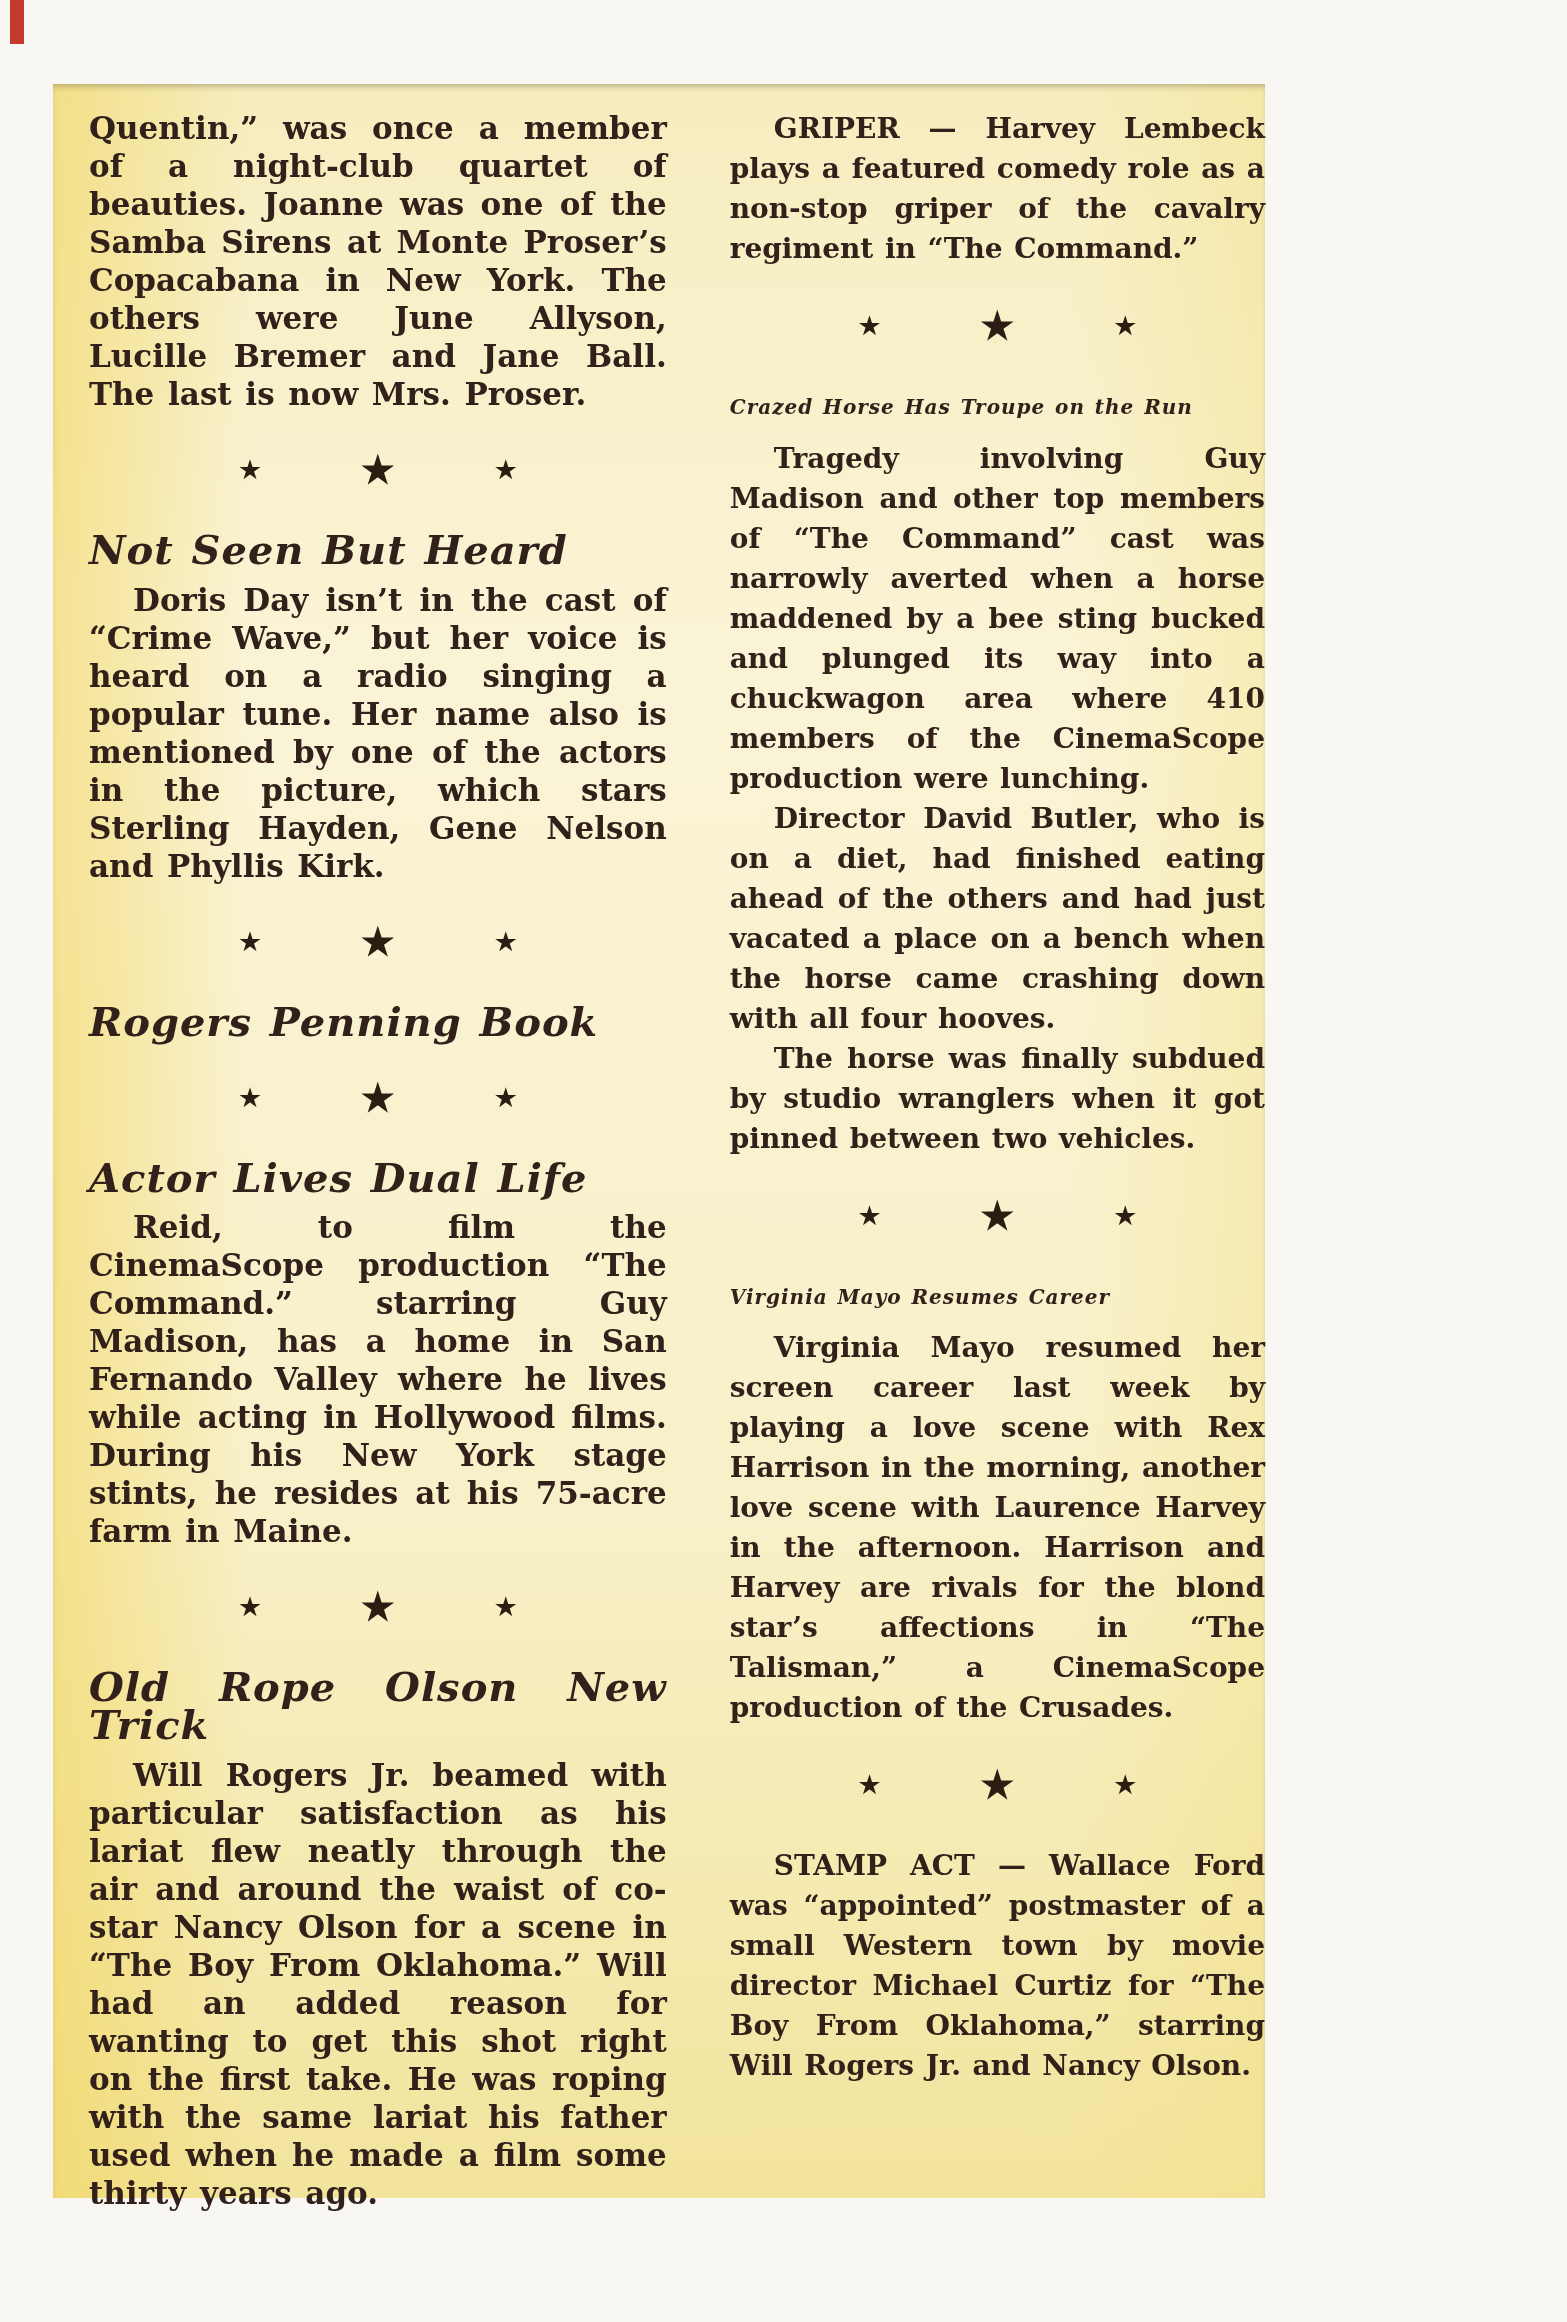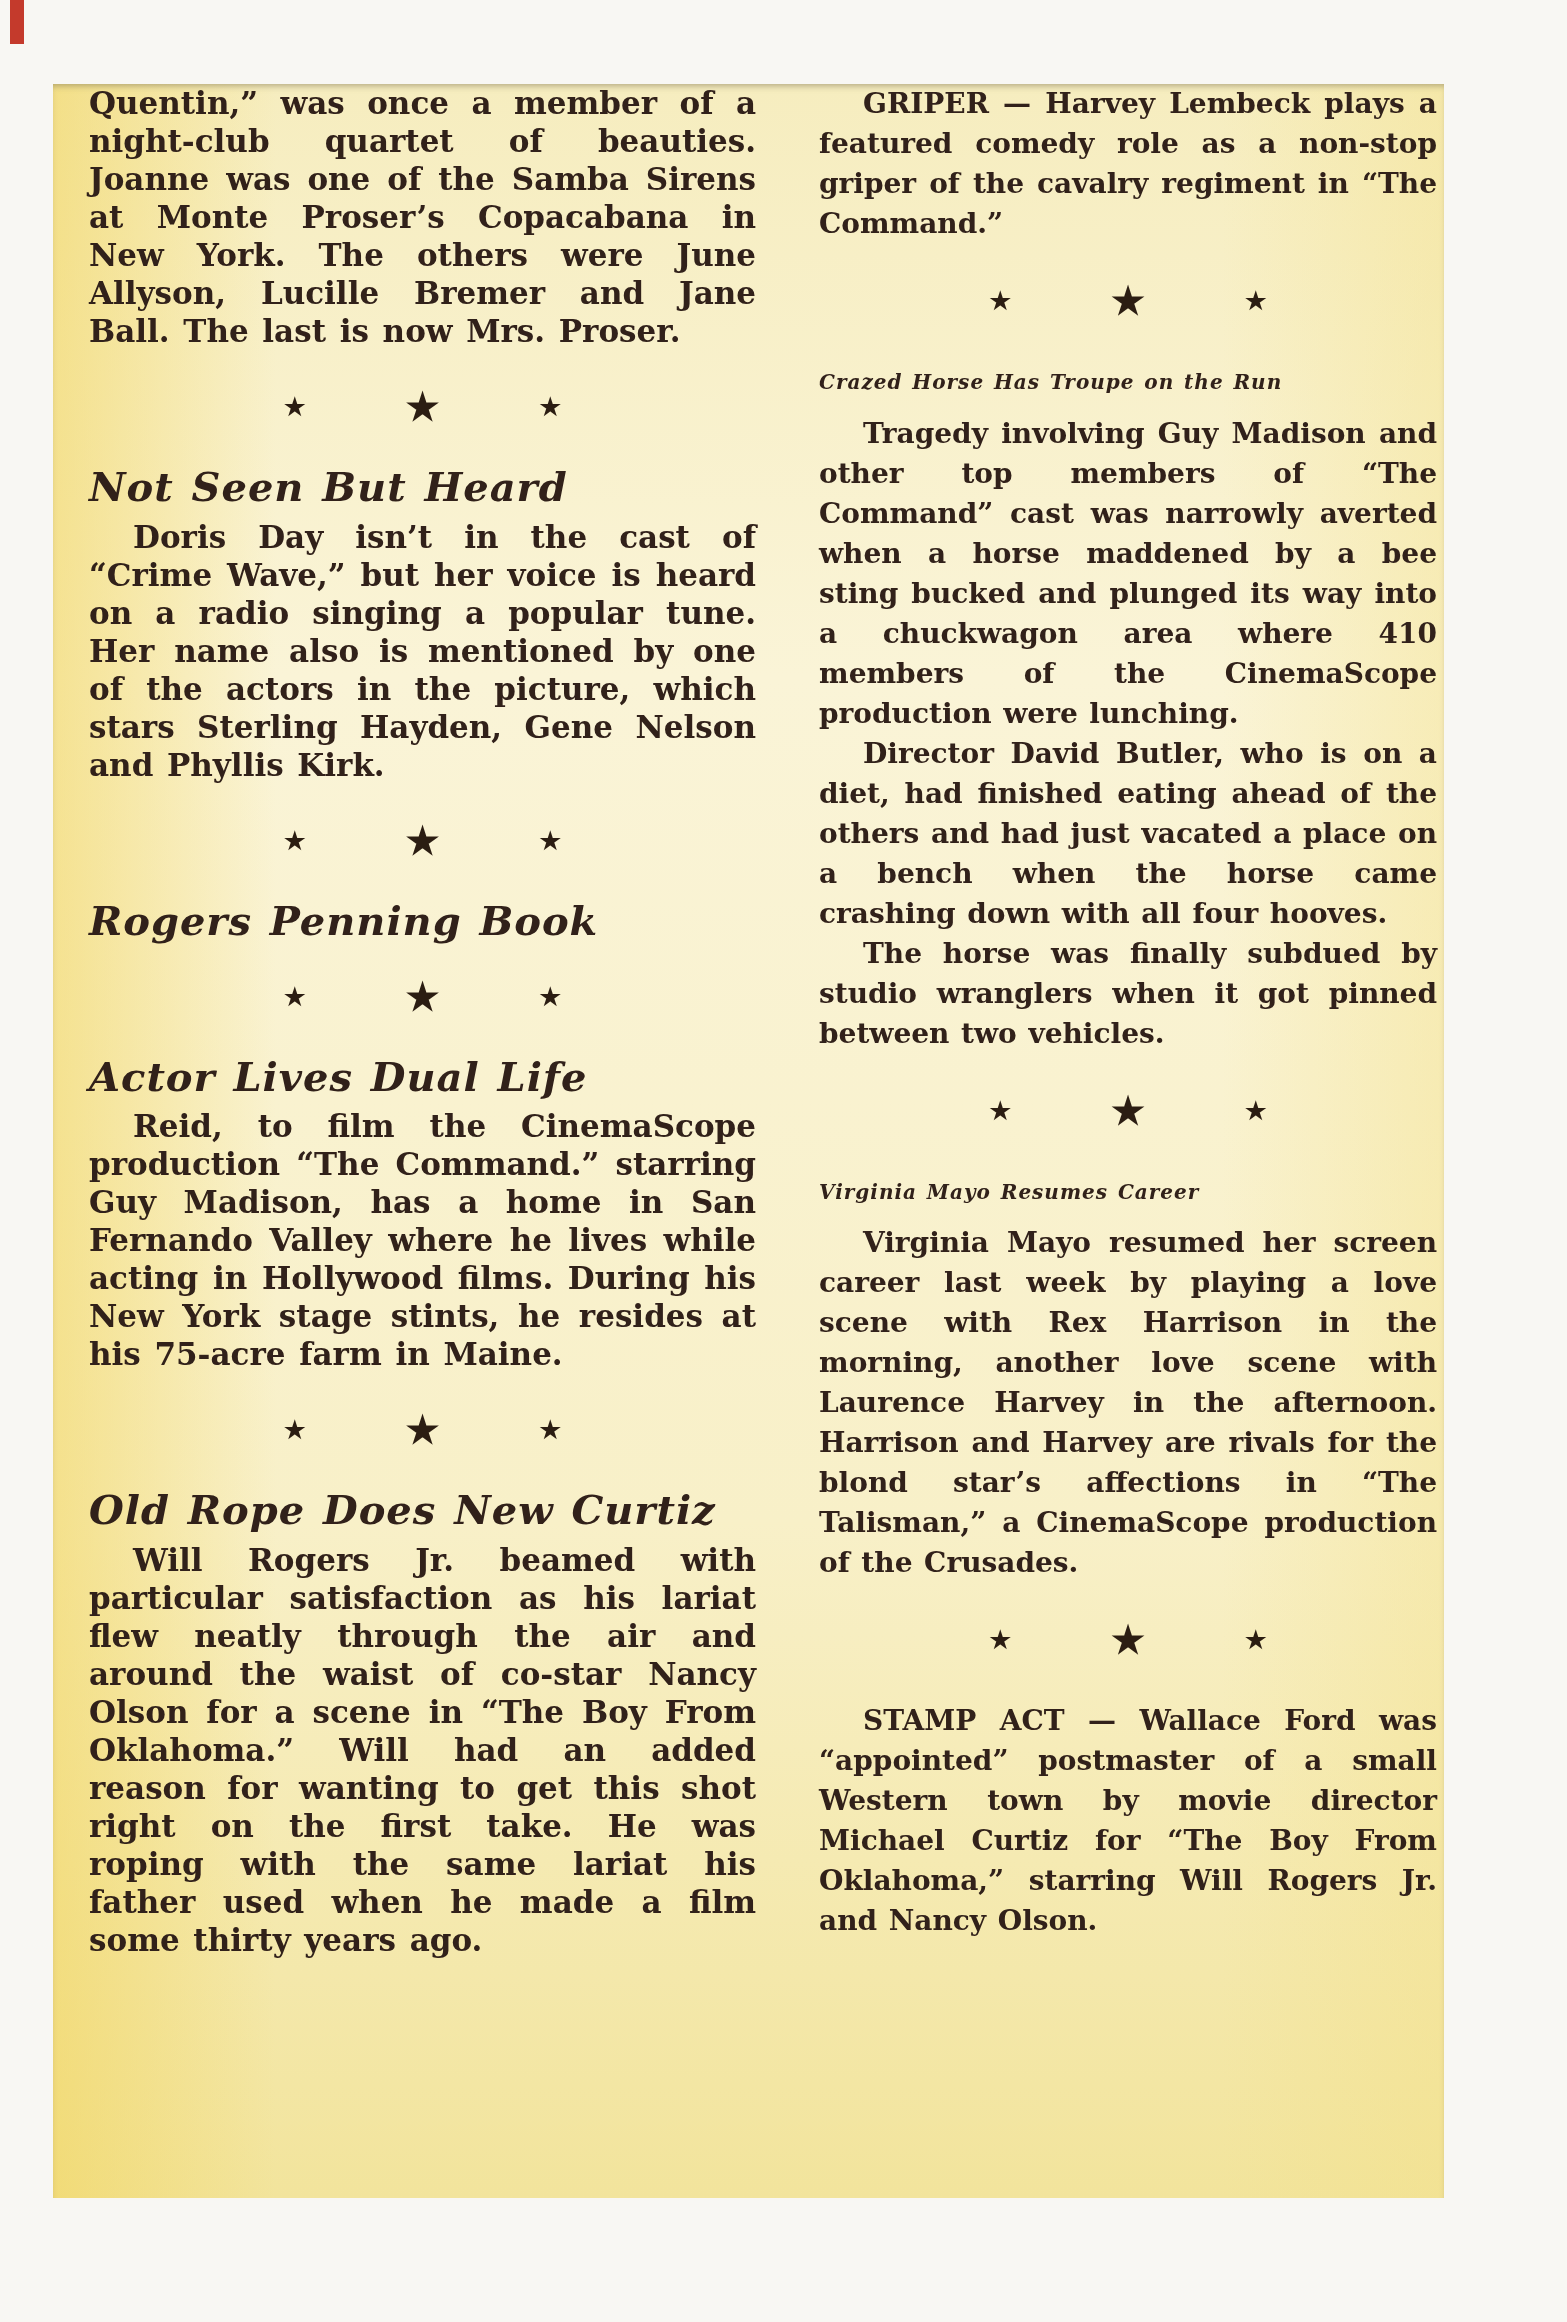--- a/index.html
+++ b/index.html
@@ -8,27 +8,28 @@
     position:relative;
     background:#f8f7f3;
     font-family:"DejaVu Serif","Liberation Serif",serif;
     overflow:hidden;
   }
   .red-mark{
     position:absolute;left:9.6px;top:0;width:14.3px;height:44px;
     background:#c43a2c;
   }
   .page{
-    position:absolute;left:53px;top:84px;width:1391px;height:2114px;
+    position:absolute;left:53px;top:84px;width:1212px;height:2114px;
     background:
       linear-gradient(to right, rgba(241,212,90,0.55) 0%, rgba(250,244,214,0) 16%, rgba(250,244,214,0) 84%, rgba(243,224,135,0.40) 100%),
       linear-gradient(to bottom, #f6edbf 0%, #faf4d7 28%, #f8f0c8 68%, #f2e49c 100%);
     box-shadow: inset 0 4.8px 6.7px -2.9px rgba(125,115,80,0.55);
     display:flex;
     box-sizing:border-box;
+    padding-top:25px;
   }
   .col{
     color:#31211a;
     text-align:justify;
     font-weight:700;
   }
   .col-left{
     width:667px;margin-left:36px;
     font-size:31px;line-height:38px;
     word-spacing:2.9px;
@@ -93,21 +94,21 @@
 
     <h3 class="sec-heading">Actor Lives Dual Life</h3>
     <p class="para">Reid, to film the CinemaScope production “The Command.” starring Guy Madison, has a home in San Fernando Valley where he lives while acting in Hollywood films. During his New York stage stints, he resides at his 75-acre farm in Maine.</p>
 
     <div class="stars">
       <span class="star-s">★</span>
       <span class="star-l">★</span>
       <span class="star-s">★</span>
     </div>
 
-    <h3 class="sec-heading">Old Rope Does New Curtiz</h3>
+    <h3 class="sec-heading">Old Rope Olson New Trick</h3>
     <p class="para">Will Rogers Jr. beamed with particular satisfaction as his lariat flew neatly through the air and around the waist of co-star Nancy Olson for a scene in “The Boy From Oklahoma.” Will had an added reason for wanting to get this shot right on the first take. He was roping with the same lariat his father used when he made a film some thirty years ago.</p>
 
   </div>
 
   <div class="col col-right">
 
     <p class="para">GRIPER — Harvey Lembeck plays a featured comedy role as a non-stop griper of the cavalry regiment in “The Command.”</p>
 
     <div class="stars">
       <span class="star-s">★</span>

